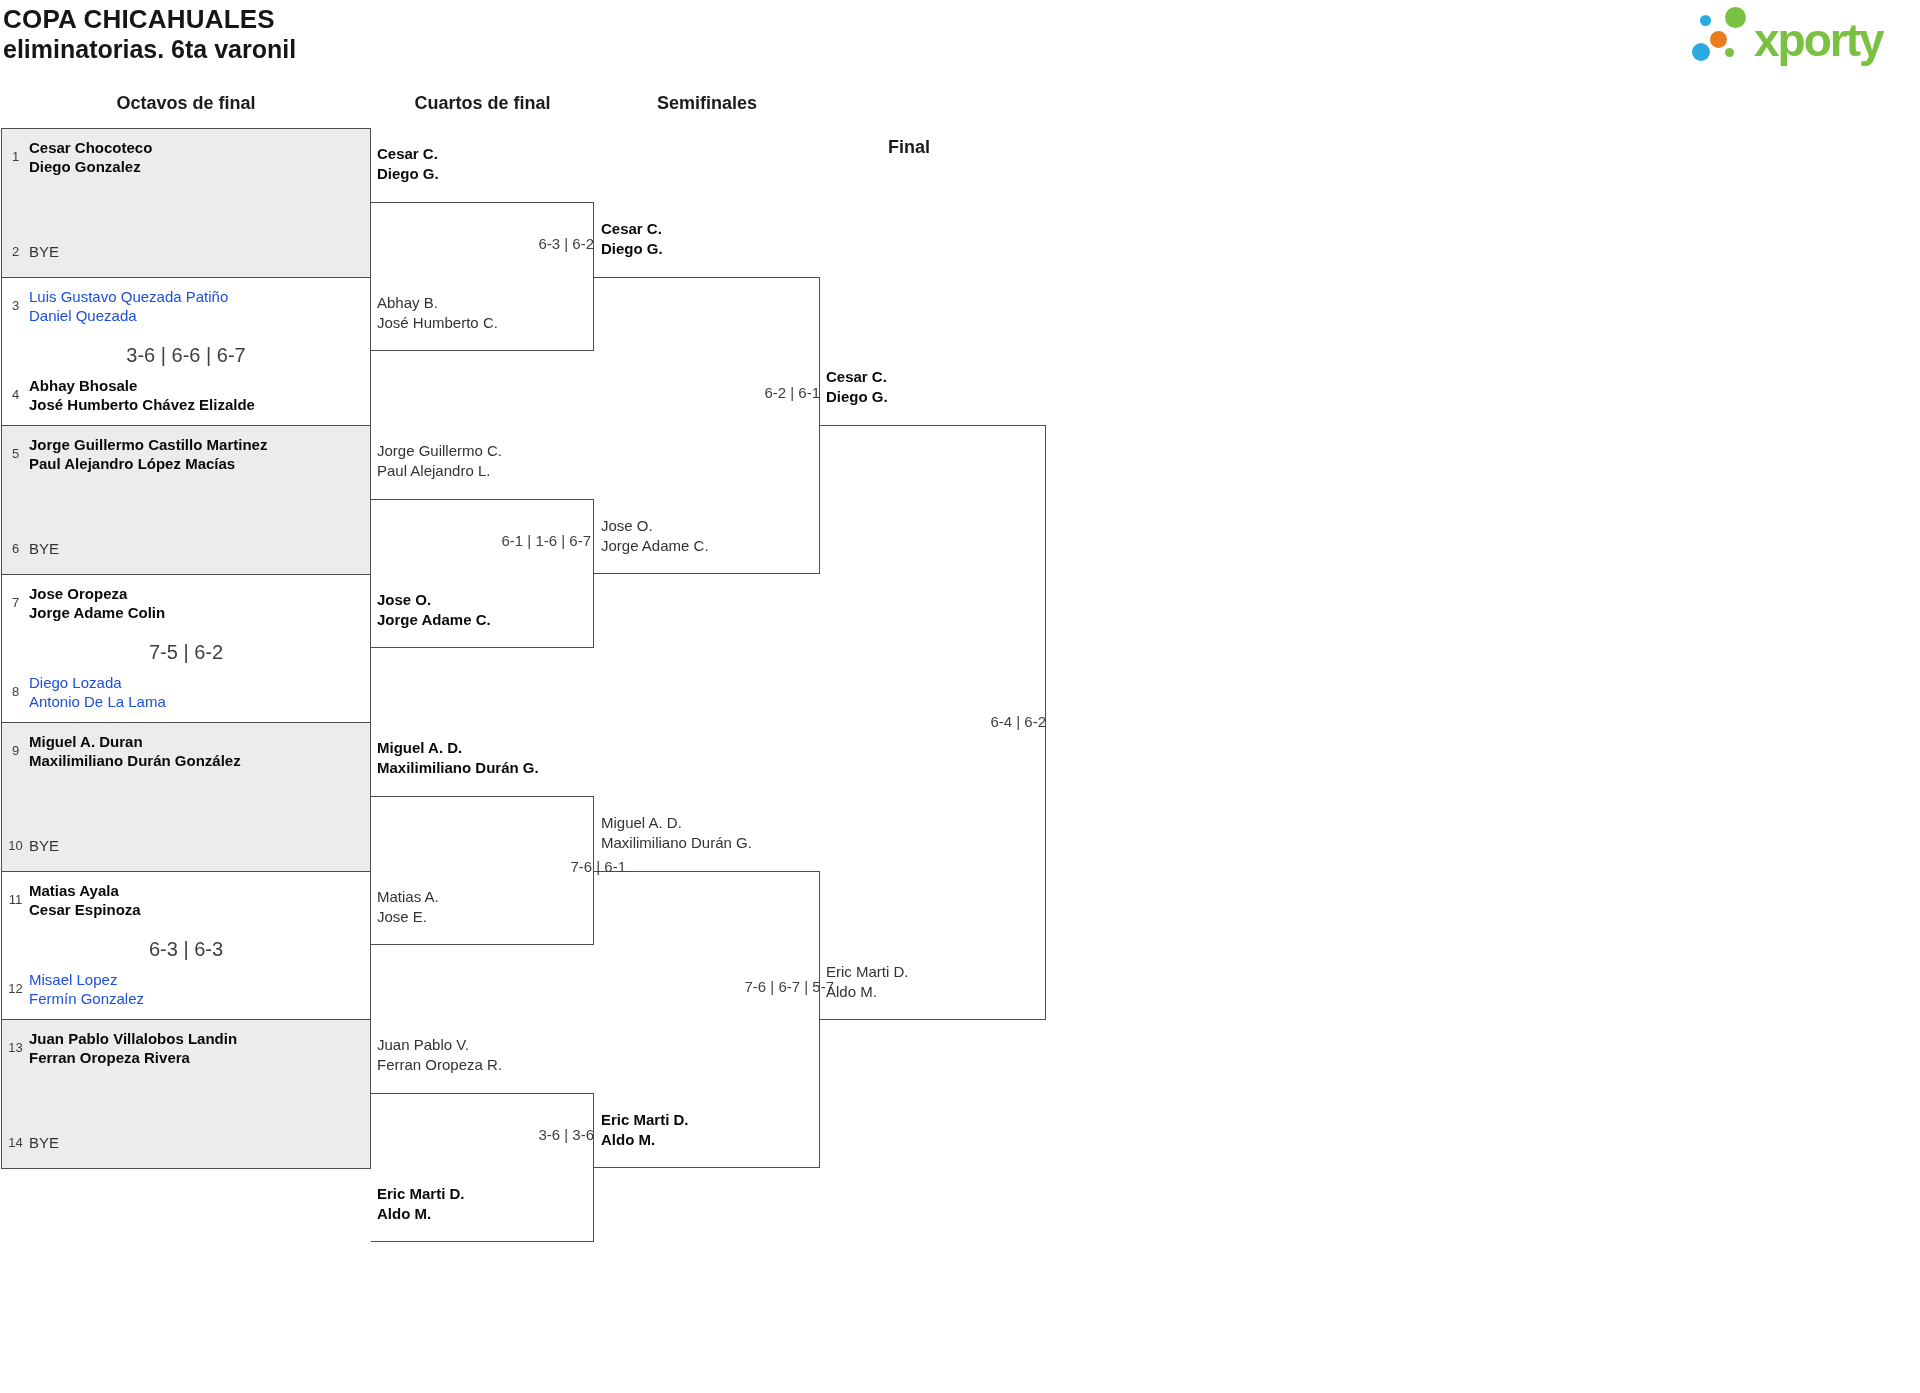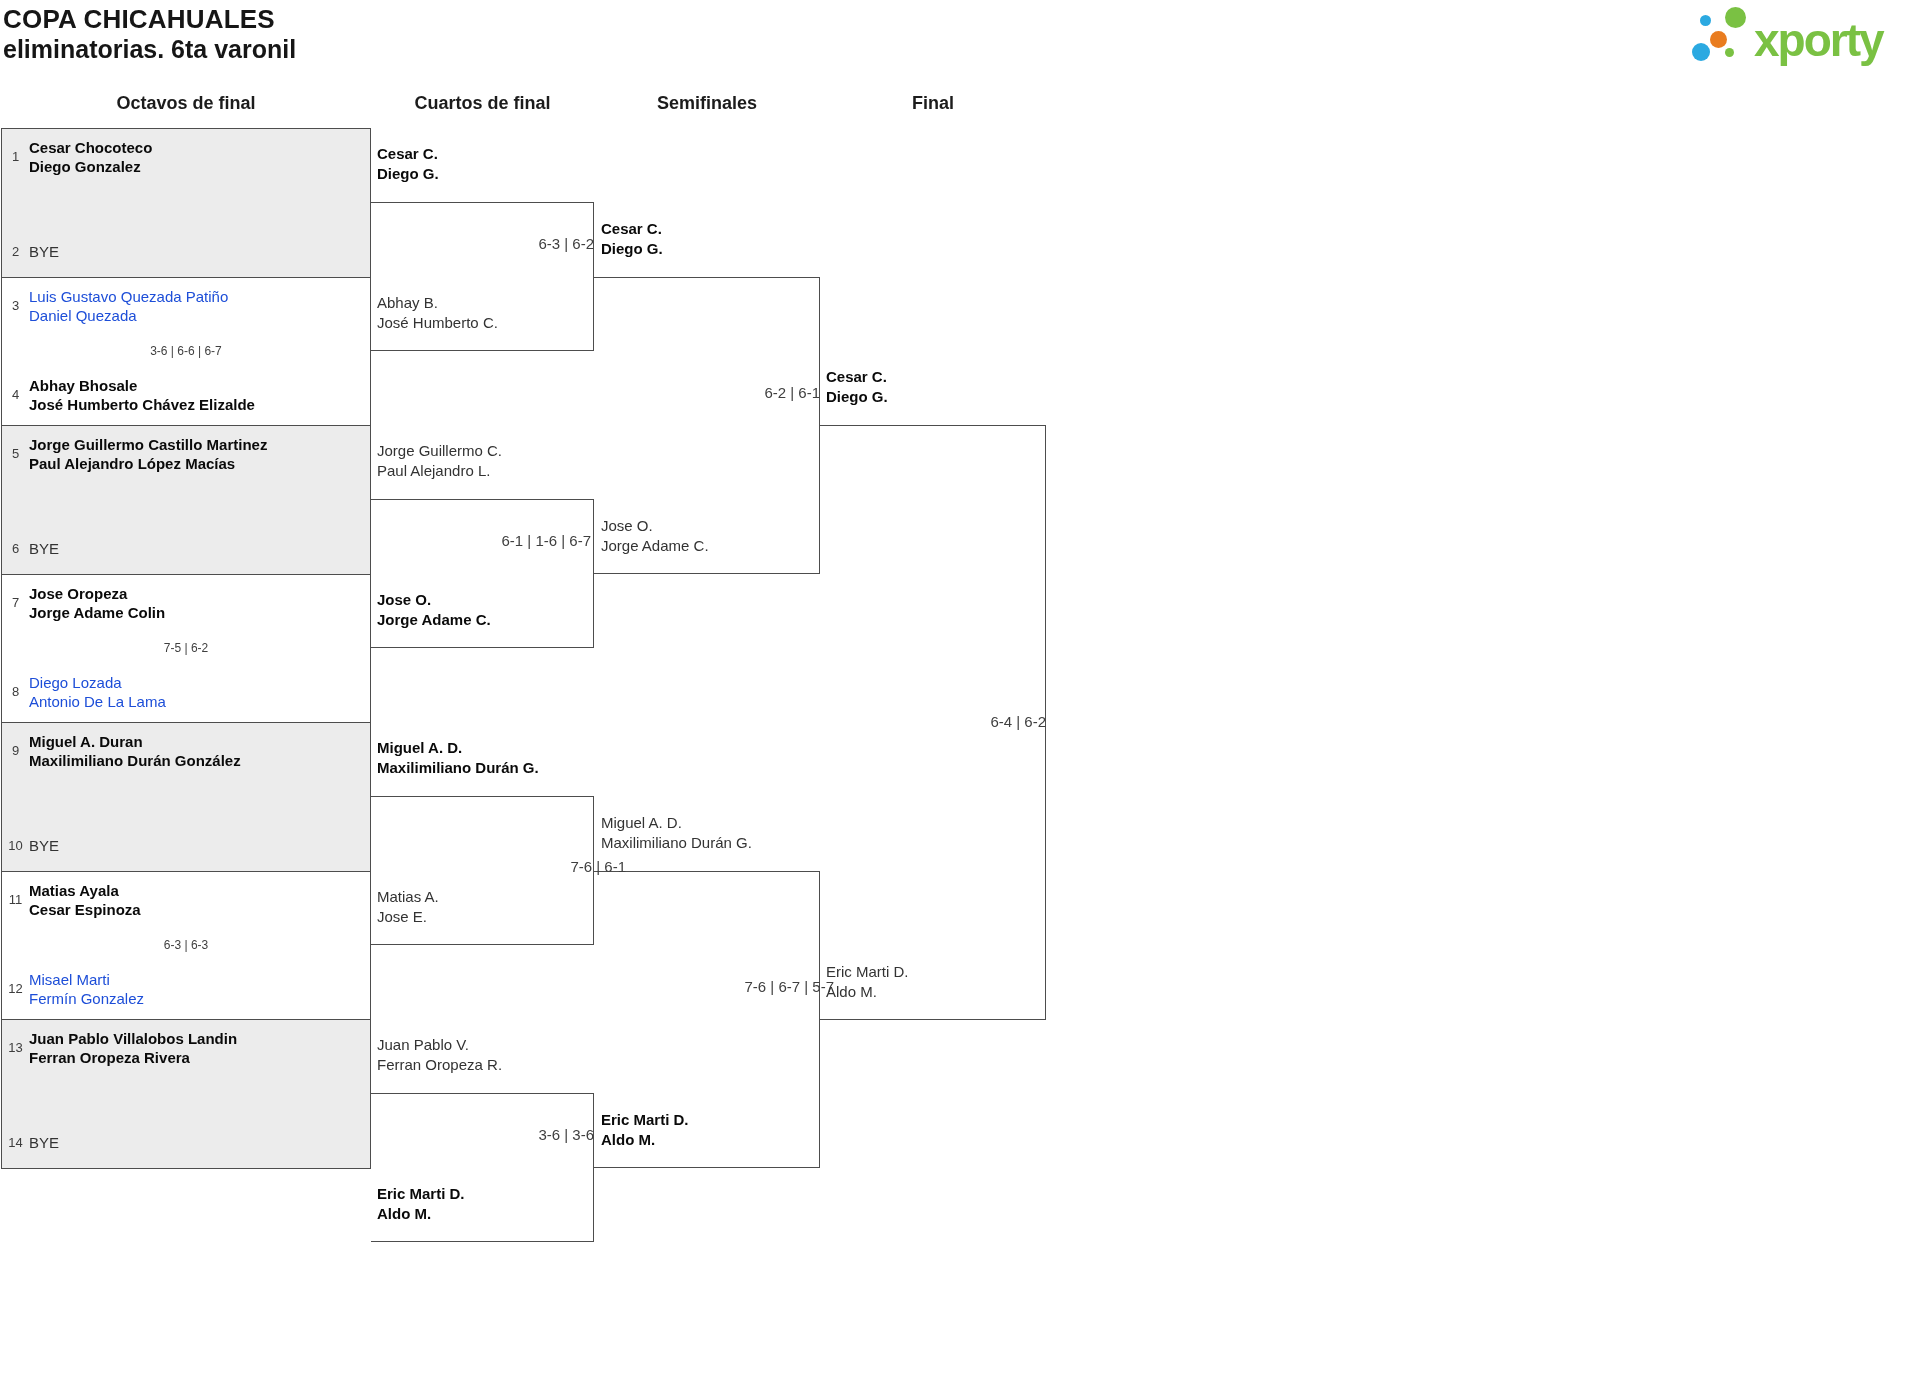--- a/index.html
+++ b/index.html
@@ -29,21 +29,21 @@
   .seed{position:absolute;left:3px;width:21px;text-align:center;font-size:13px;color:#3d3d3d;}
   .seed-top{top:9px;line-height:38px;}
   .seed-bottom{top:98px;line-height:38px;}
   .seed-bye{top:113px;line-height:20px;}
   .team{position:absolute;left:27px;font-size:15px;line-height:19px;color:#1d4ed8;}
   .team-top{top:9px;}
   .team-bottom{top:98px;}
   .team.bold{font-weight:700;color:#0a0a0a;}
   .bye{position:absolute;left:27px;top:113px;font-size:15px;line-height:20px;color:#333;}
   .oscore{position:absolute;left:0;width:368px;top:66px;height:20px;text-align:center;
-          font-size:12px;color:#3f3f3f;}
+          font-size:20px;color:#3f3f3f;}
 
   
   .conn{position:absolute;border-top:1px solid #4d4d4d;border-right:1px solid #4d4d4d;
         border-bottom:1px solid #4d4d4d;box-sizing:border-box;}
 
   
   .plabel{position:absolute;width:215px;font-size:15px;line-height:20px;color:#333;}
   .plabel.bold{font-weight:700;color:#0a0a0a;}
   .mscore{position:absolute;height:20px;text-align:right;font-size:15px;color:#3f3f3f;}
 </style>
@@ -60,21 +60,21 @@
     <span class="dot d-green-l"></span>
     <span class="dot d-orange"></span>
     <span class="dot d-blue-l"></span>
     <span class="dot d-green-s"></span>
     <span class="logo-text">xporty</span>
   </div>
 
   <div class="rh" style="left:1px;width:370px;">Octavos de final</div>
   <div class="rh" style="left:371px;width:223px;">Cuartos de final</div>
   <div class="rh" style="left:594px;width:226px;">Semifinales</div>
-  <div class="rh" style="left:820px;width:226px;">Final</div>
+  <div class="rh" style="left:796px;width:226px;margin-top:44px;">Final</div>
 
   <div class="obox gray" style="top:128px;height:150px;">
     <div class="seed seed-top">1</div>
     <div class="team team-top bold">
       <div>Cesar Chocoteco</div>
       <div>Diego Gonzalez</div>
     </div>
     <div class="seed seed-bye">2</div>
     <div class="bye">BYE</div>
   </div>
@@ -129,21 +129,21 @@
 
   <div class="obox" style="top:871px;height:149px;">
     <div class="seed seed-top">11</div>
     <div class="team team-top bold">
       <div>Matias Ayala</div>
       <div>Cesar Espinoza</div>
     </div>
     <div class="oscore">6-3 | 6-3</div>
     <div class="seed seed-bottom">12</div>
     <div class="team team-bottom">
-      <div>Misael Marti</div>
+      <div>Misael Lopez</div>
       <div>Fermín Gonzalez</div>
     </div>
   </div>
 
   <div class="obox gray" style="top:1019px;height:150px;">
     <div class="seed seed-top">13</div>
     <div class="team team-top bold">
       <div>Juan Pablo Villalobos Landin</div>
       <div>Ferran Oropeza Rivera</div>
     </div>

